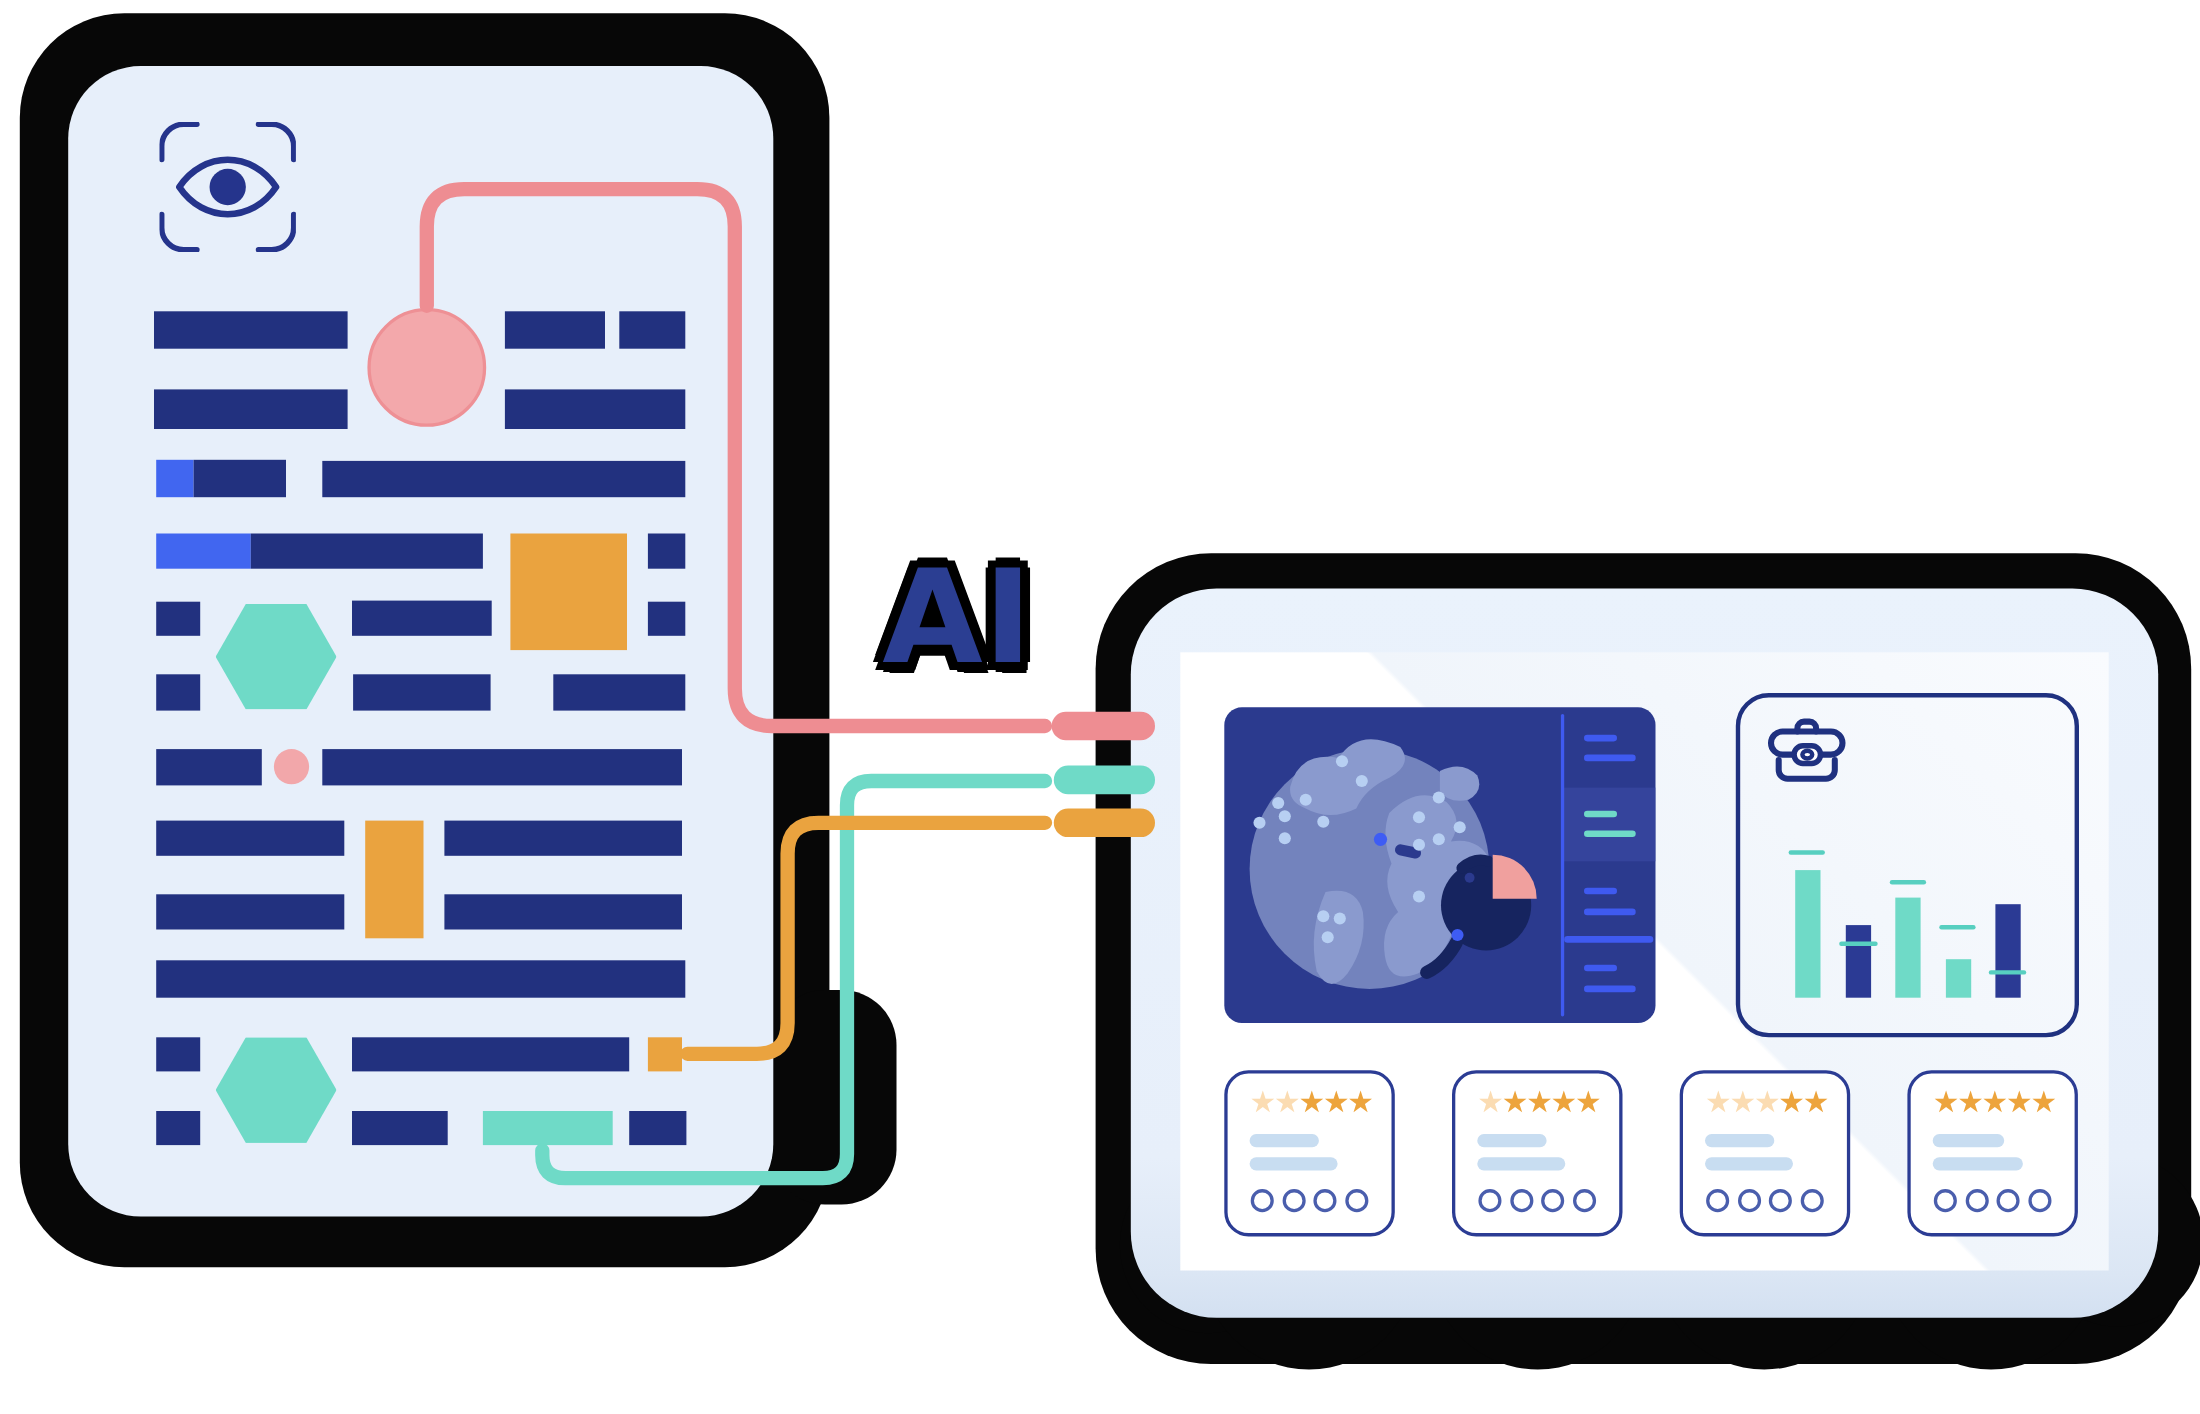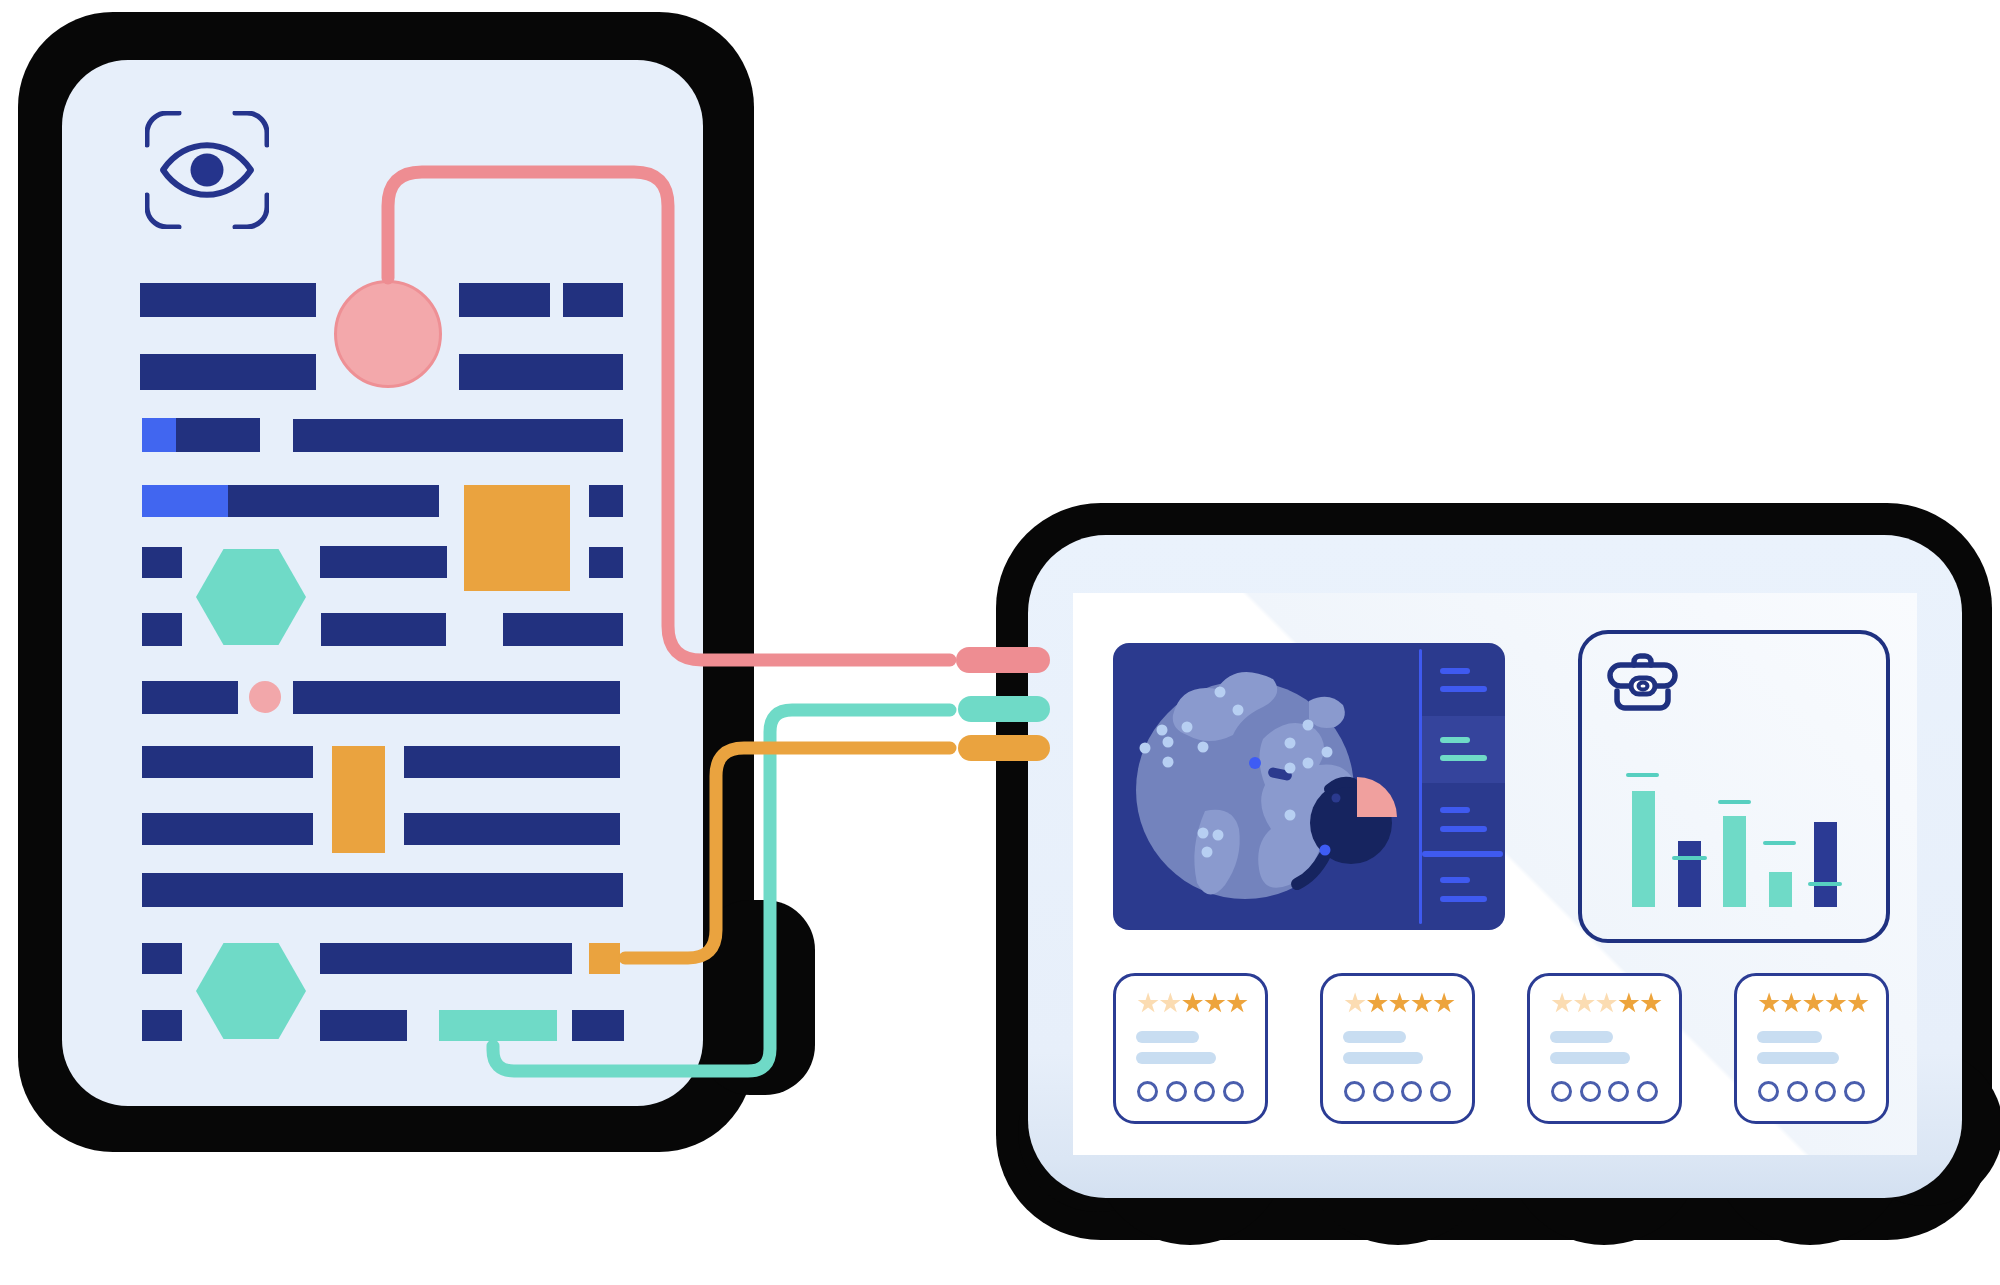--- a/index.html
+++ b/index.html
@@ -256,14 +256,15 @@
 
   <svg id="connector-svg" class="abs" style="left:0;top:0;" width="2000" height="1285" viewBox="0 0 2000 1285">
       <path d="M388 278 L388 206 Q388 172 422 172 L634 172 Q668 172 668 206 L668 626 Q668 660 702 660 L950 660" fill="none" stroke="#ee8d92" stroke-width="13" stroke-linecap="round"></path>
       <rect x="956" y="647" width="94" height="26" rx="13" fill="#ee8d92"></rect>
       <path d="M493 1046 L493 1050 Q493 1071 514 1071 L748 1071 Q770 1071 770 1049 L770 732 Q770 710 792 710 L950 710" fill="none" stroke="#6fdac7" stroke-width="13" stroke-linecap="round"></path>
       <rect x="958" y="696" width="92" height="26" rx="13" fill="#6fdac7"></rect>
       <path d="M625 958 L688 958 Q716 958 716 930 L716 776 Q716 748 744 748 L950 748" fill="none" stroke="#eaa33f" stroke-width="13" stroke-linecap="round"></path>
       <rect x="958" y="735" width="92" height="26" rx="13" fill="#eaa33f"></rect>
     </svg>
 
+  <div class="abs ai-label">AI</div>
 
 </div>
 
 </body></html>

